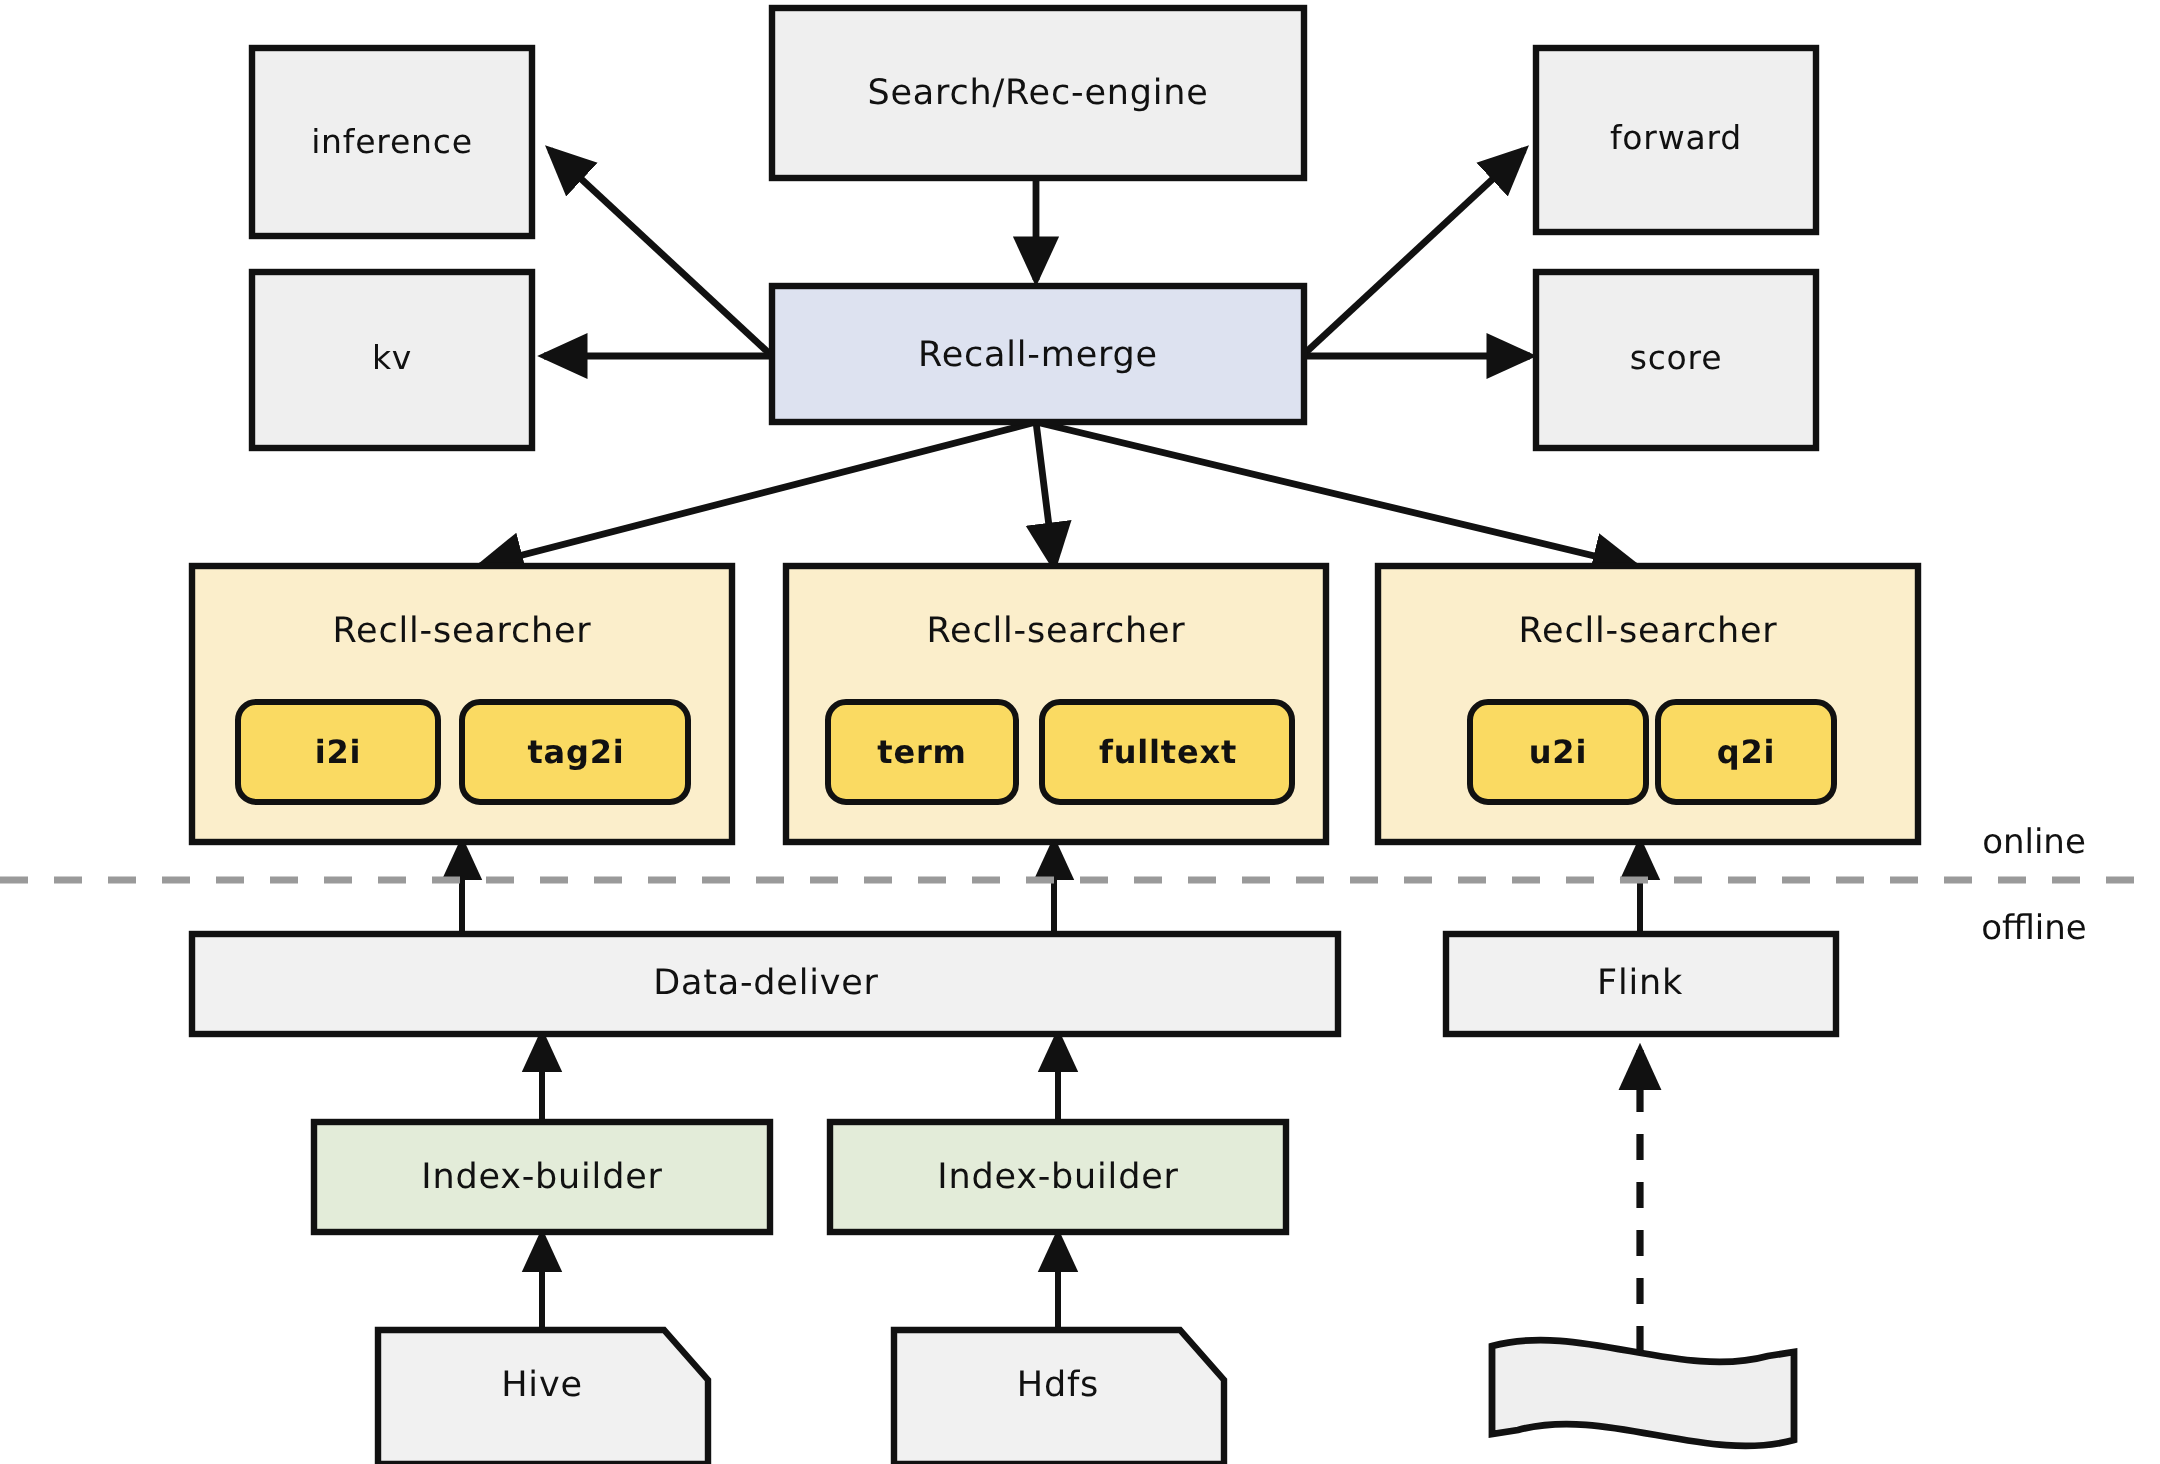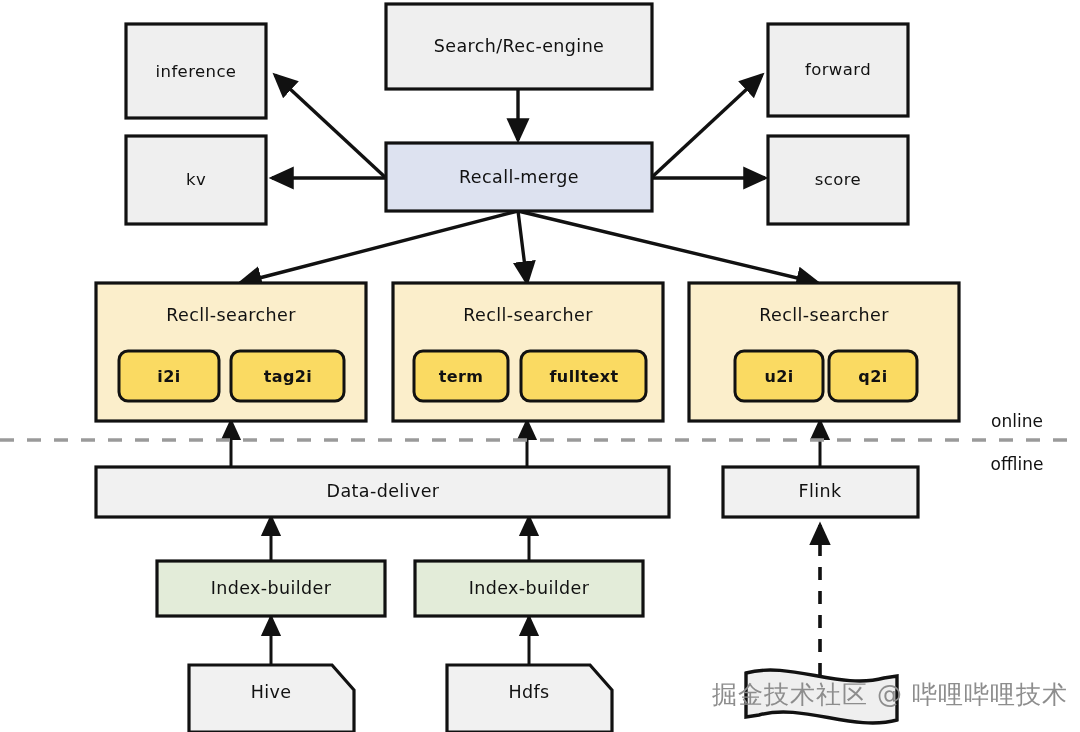--- a/index.html
+++ b/index.html
@@ -237,15 +237,14 @@
       <path class="wm-shape" d="M746,673
                C790,661 840,690 884,678
                L897,676
                L897,720
                C853,732 803,703 759,715
                L746,717 Z"></path>
     </g>
 
   </svg>
 
-  <div class="watermark-text">掘金技术社区 @ 哔哩哔哩技术</div>
 
 </div>
 
 </body></html>

